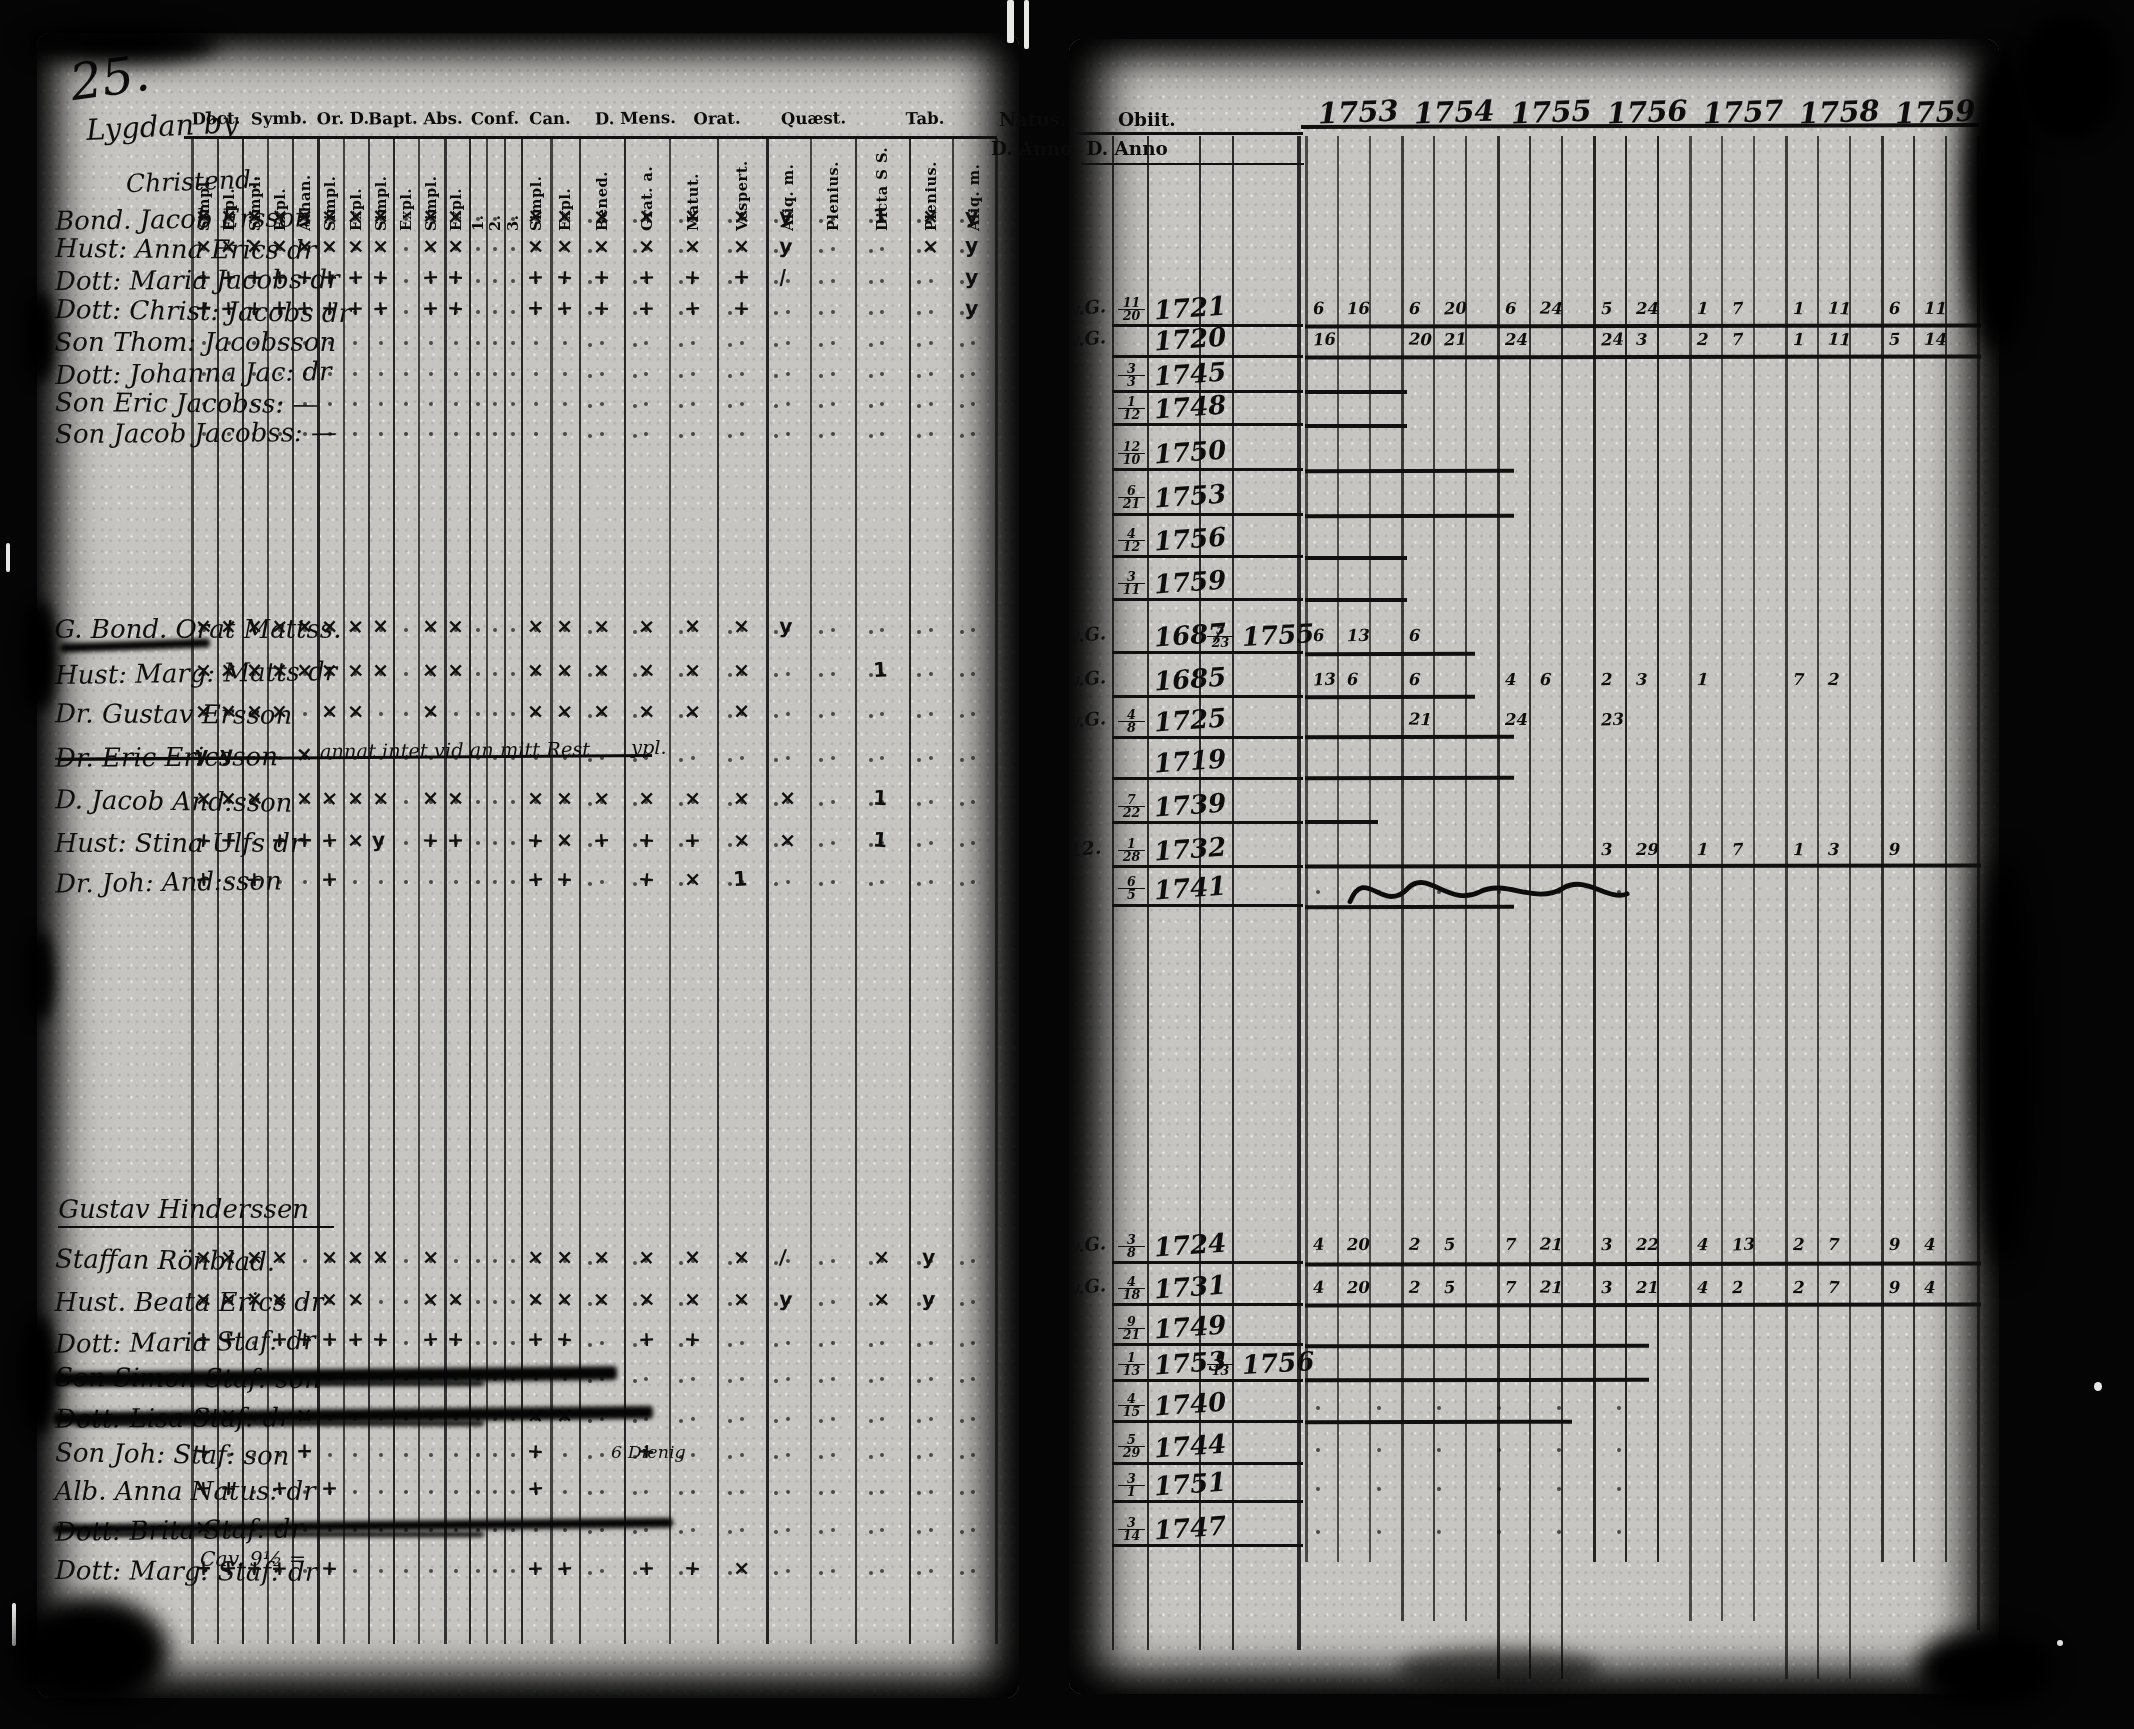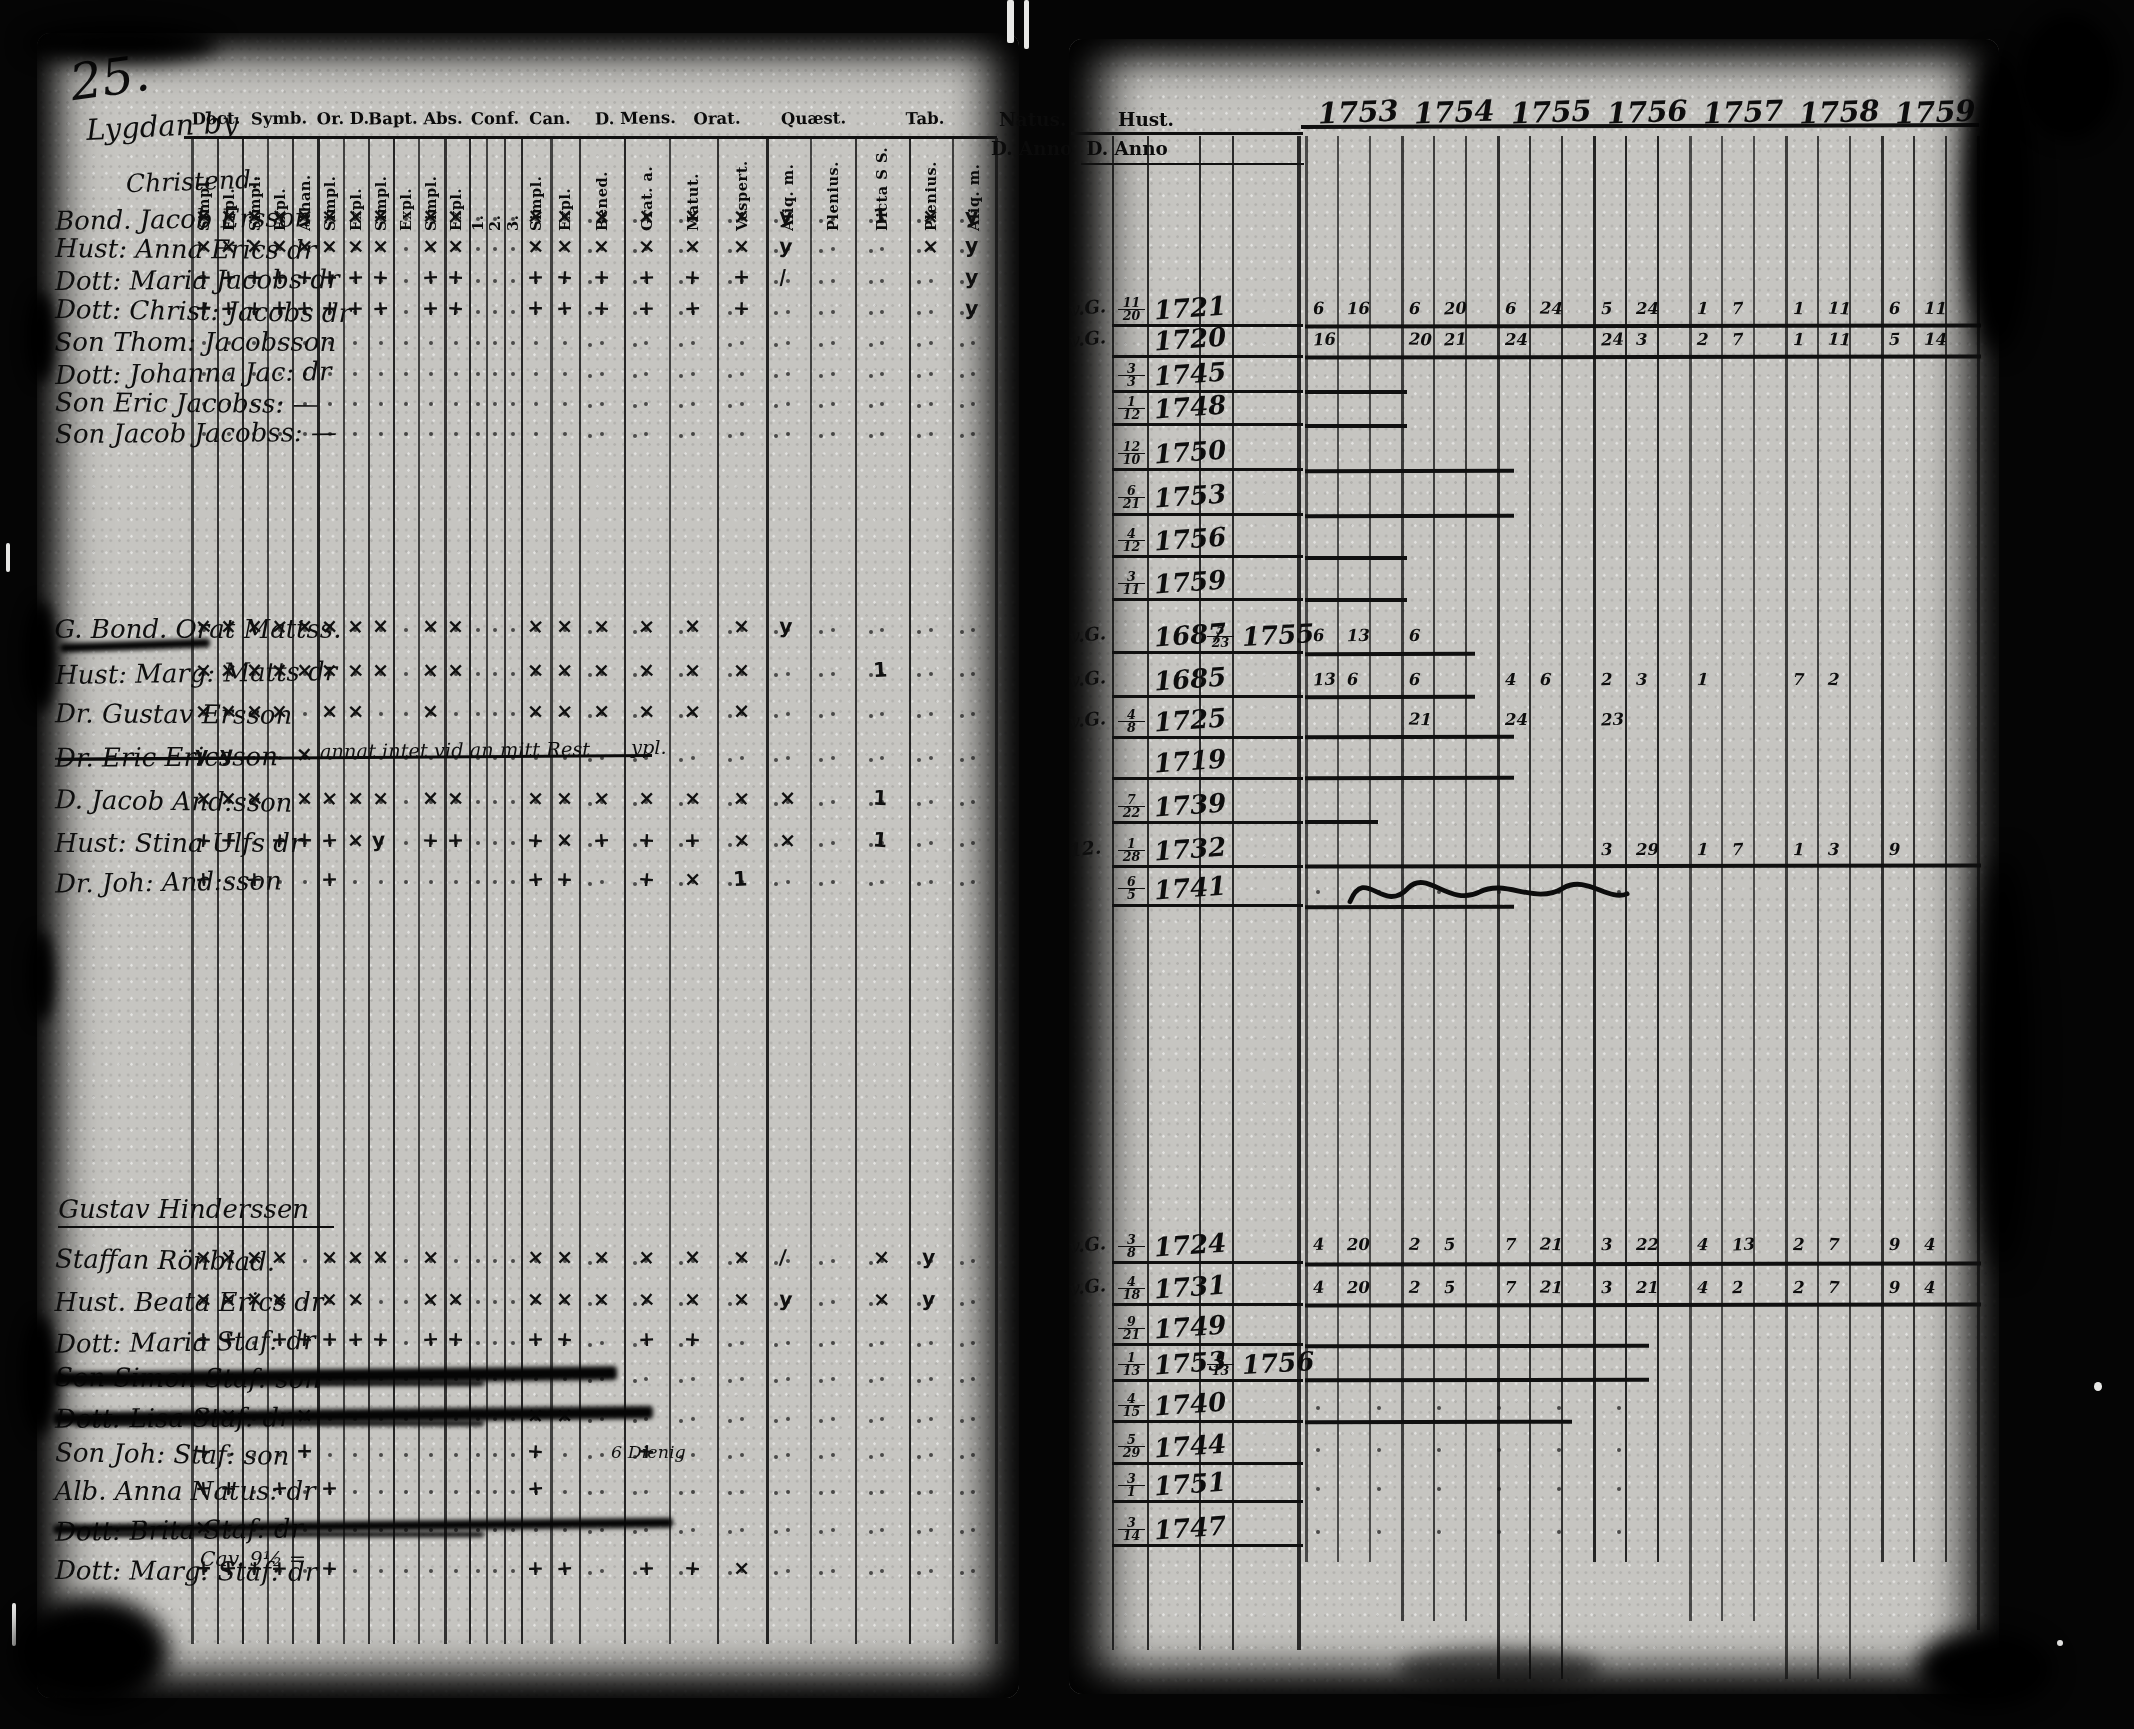--- a/index.html
+++ b/index.html
@@ -1200,21 +1200,21 @@
       </div>
     <div class="script" style="left:21.3px;top:1161px;font-size:26px;border-bottom:2.9px solid #0c0c0c;padding:0 25px 1.9px 0;">Gustav Hinderssen</div>
     <div class="script" style="left:283px;top:706px;font-size:19.4px;transform:rotate(-.5deg);">annat intet vid an mitt Rest</div>
     <div class="script" style="left:594px;top:703px;font-size:19.4px;">ypl.</div>
     <div class="script" style="left:163px;top:1514px;font-size:20.4px;">Cav. 9½ =</div>
     <div class="script" style="left:574px;top:1409px;font-size:17.5px;">6 Dienig</div>
   </div>
 
   <div id="rightPage" class="page">
     <div class="printed" style="left:-70px;top:70px;font-size:18.4px;">Natus.</div>
-    <div class="printed" style="left:49px;top:70px;font-size:18.4px;">Hust.</div>
+    <div class="printed" style="left:49px;top:70px;font-size:18.4px;">Obiit.</div>
     <div class="printed" style="left:-78px;top:99px;font-size:18.4px;">D. Anno</div>
     <div class="printed" style="left:17.5px;top:99px;font-size:18.4px;">D. Anno</div>
     <div id="rightTable">
         <div class="script" style="left: 249px; top: 56px; font-size: 29px; font-weight: bold; transform: rotate(-2deg);">1753</div>
         <div class="script" style="left: 345px; top: 56px; font-size: 29px; font-weight: bold; transform: rotate(-2deg);">1754</div>
         <div class="script" style="left: 442px; top: 56px; font-size: 29px; font-weight: bold; transform: rotate(-2deg);">1755</div>
         <div class="script" style="left: 538px; top: 56px; font-size: 29px; font-weight: bold; transform: rotate(-2deg);">1756</div>
         <div class="script" style="left: 634px; top: 56px; font-size: 29px; font-weight: bold; transform: rotate(-2deg);">1757</div>
         <div class="script" style="left: 730px; top: 56px; font-size: 29px; font-weight: bold; transform: rotate(-2deg);">1758</div>
         <div class="script" style="left: 826px; top: 56px; font-size: 29px; font-weight: bold; transform: rotate(-2deg);">1759</div>

